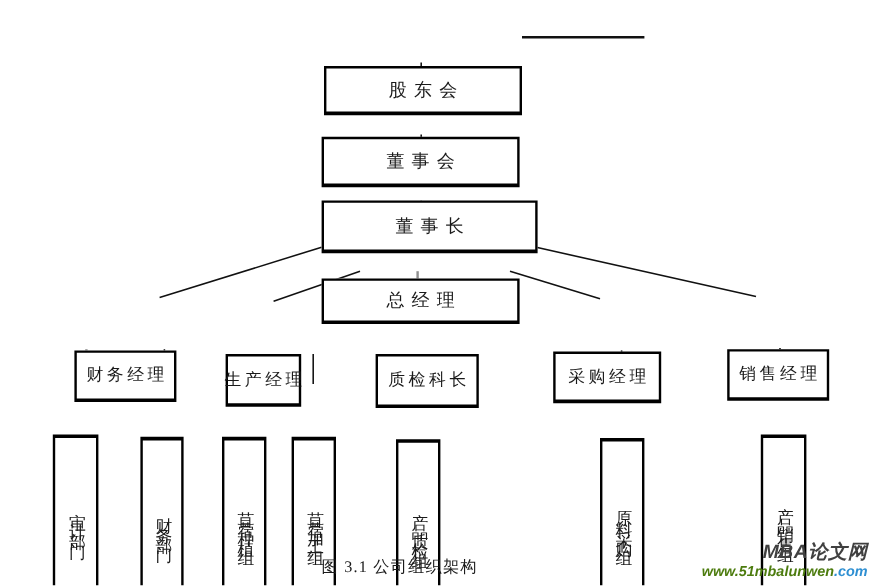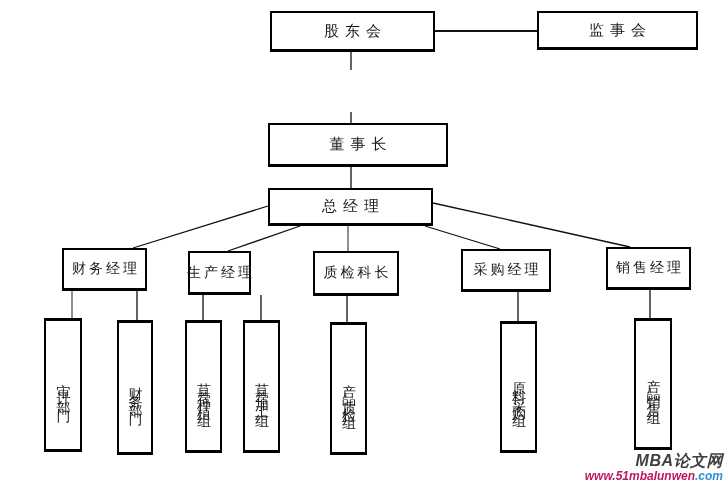--- a/index.html
+++ b/index.html
@@ -27,20 +27,21 @@
   .box {
     position: absolute;
     box-sizing: border-box;
     background: #ffffff;
     border: 2px solid #000000;
     border-bottom-width: 3px;
     display: flex;
     align-items: center;
     justify-content: center;
     text-align: center;
+    margin-top: 44px;
   }
   .box .box-label {
     white-space: nowrap;
     color: #1a1a1a;
   }
   .lvl-top .box-label {
     font-size: 15px;
     letter-spacing: 6px;
     margin-right: -6px;
   }
@@ -113,22 +114,22 @@
       <line x1="203" y1="295" x2="203" y2="320" stroke="#111111" stroke-width="1.3"></line>
       <line x1="261" y1="295" x2="261" y2="320" stroke="#111111" stroke-width="1.3"></line>
       <line x1="347" y1="296" x2="347" y2="322" stroke="#111111" stroke-width="1.3"></line>
       <line x1="518" y1="292" x2="518" y2="321" stroke="#111111" stroke-width="1.3"></line>
       <line x1="650" y1="290" x2="650" y2="318" stroke="#111111" stroke-width="1.3"></line>
     </svg>
 
   <div class="box lvl-top" style="left:270px;top:11px;width:165px;height:41px">
     <span class="box-label">股东会</span>
   </div>
-  <div class="box lvl-top" style="left:537px;top:11px;width:161px;height:39px">
-    <span class="box-label">监事会</span>
+  <div class="box lvl-top" style="left:268px;top:70px;width:165px;height:42px">
+    <span class="box-label">董事会</span>
   </div>
   <div class="box lvl-top" style="left:268px;top:123px;width:180px;height:44px">
     <span class="box-label">董事长</span>
   </div>
   <div class="box lvl-top" style="left:268px;top:188px;width:165px;height:38px">
     <span class="box-label">总经理</span>
   </div>
 
   <div class="box lvl-mgr" style="left:62px;top:248px;width:85px;height:43px">
     <span class="box-label">财务经理</span>
@@ -161,19 +162,20 @@
   <div class="box vbox" style="left:330px;top:322px;width:37px;height:133px">
     <span class="box-label">产品质检组</span>
   </div>
   <div class="box vbox" style="left:500px;top:321px;width:37px;height:132px">
     <span class="box-label">原料采购组</span>
   </div>
   <div class="box vbox" style="left:634px;top:318px;width:38px;height:132px">
     <span class="box-label">产品销售组</span>
   </div>
 
+  <div class="caption">图 3.1 公司组织架构</div>
 
   <div class="watermark">
     <div class="brand" style="color: #404040;">MBA论文网</div>
-    <div class="site-url"><span id="wm-url-main" style="color: #be185d; font-style: italic;">www.51mbalunwen</span><span id="wm-url-suffix" style="color: rgb(46, 143, 210);">.com</span></div>
+    <div class="site-url"><span id="wm-url-main" style="color: #4d7c0f; font-style: italic;">www.51mbalunwen</span><span id="wm-url-suffix" style="color: rgb(46, 143, 210);">.com</span></div>
   </div>
 
 </div>
 
 </body></html>

